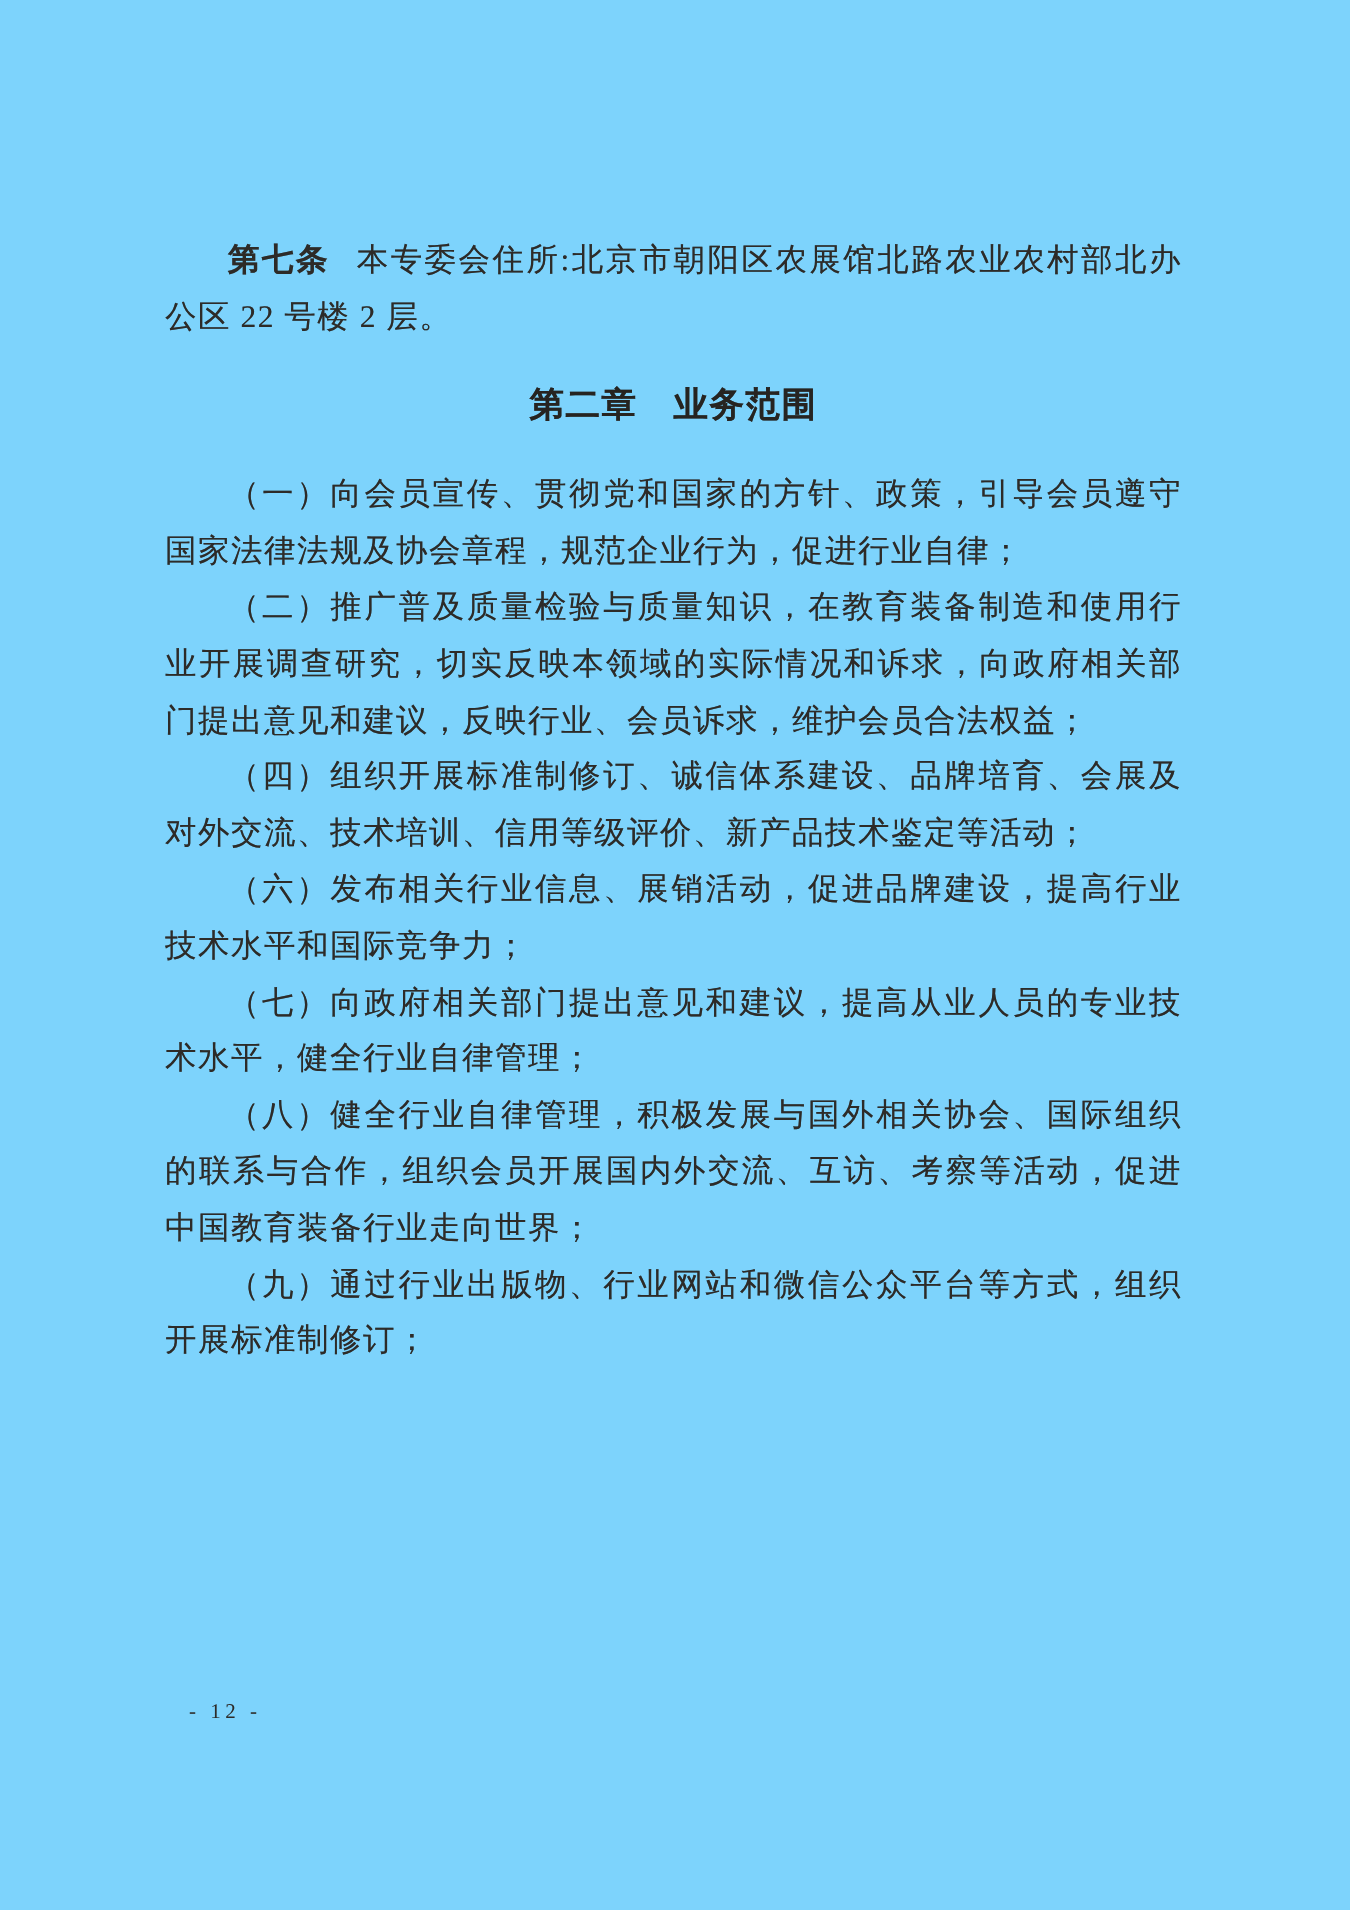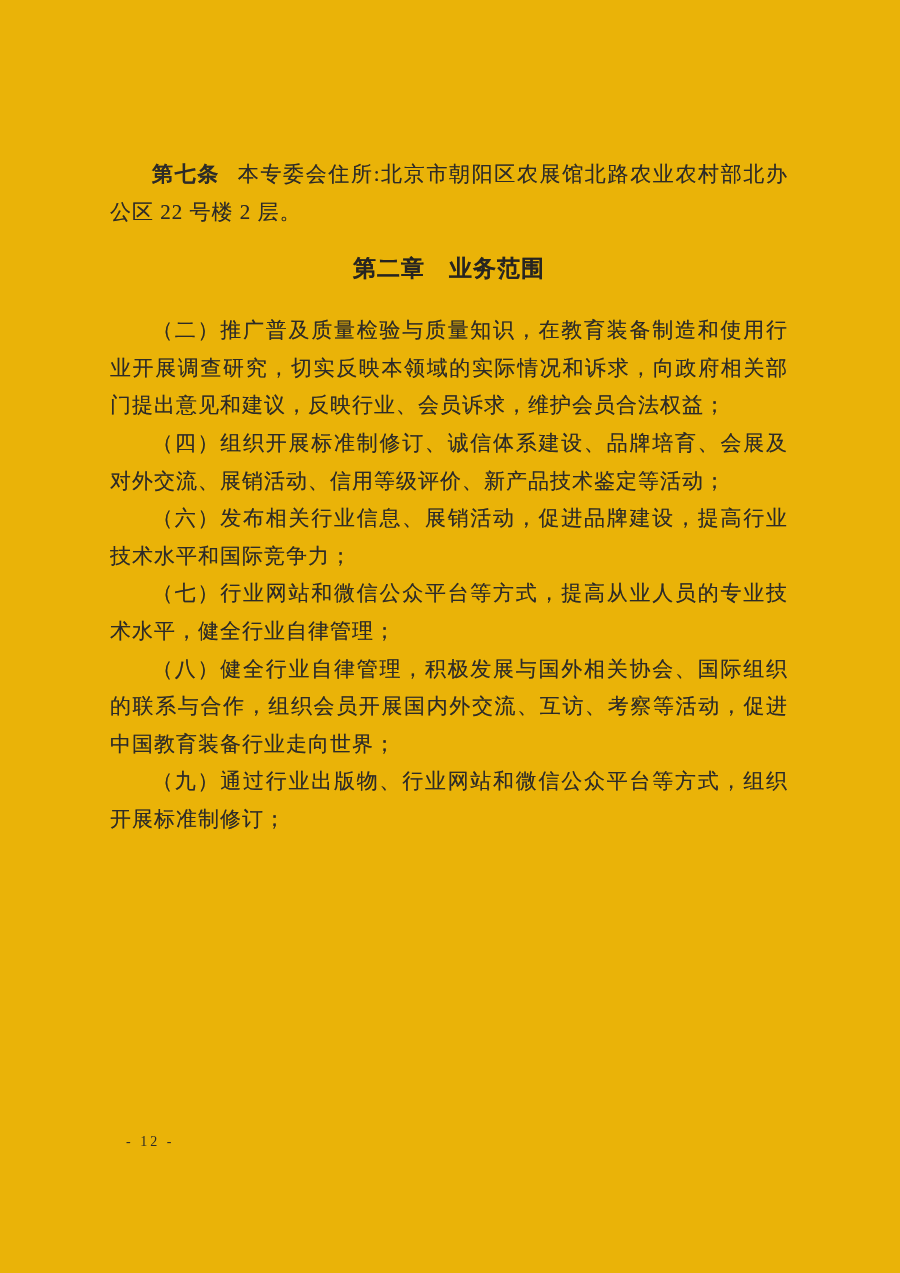--- a/index.html
+++ b/index.html
@@ -5,21 +5,21 @@
   html, body {
     margin: 0;
     padding: 0;
     background: #e8e8e8;
   }
   .page {
     position: relative;
     width: 900px;
     height: 1273px;
     margin: 0 auto;
-    background: #eab308;
+    background: #7dd3fc;
     color: #2d2b28;
     font-family: "Liberation Serif", "DejaVu Serif", serif;
     overflow: hidden;
     box-sizing: border-box;
     padding: 155px 112px 0 110px;
   }
   .para {
     margin: 0;
     font-size: 21px;
     line-height: 37.6px;
@@ -33,21 +33,21 @@
     margin-right: 0.85em;
     font-family: "Liberation Sans", "DejaVu Sans", sans-serif;
   }
   .chapter {
     margin: 21px 0 23px 0;
     font-size: 23px;
     line-height: 37px;
     font-weight: 700;
     text-align: center;
     letter-spacing: 1px;
-    font-family: Liberation Mono, monospace;
+    font-family: Liberation Sans, sans-serif;
     color: #262421;
     text-shadow: 0 0 0.4px rgba(38,36,33,0.6);
   }
   .page-footer {
     position: absolute;
     left: 126px;
     top: 1134px;
     font-size: 14px;
     letter-spacing: 3px;
     color: #2d2b28;
@@ -57,22 +57,23 @@
 </head>
 <body>
 
 <div class="page">
 
   <p class="para"><span class="label">第七条</span><span>本专委会住所:北京市朝阳区农展馆北路农业农村部北办公区 22 号楼 2 层。</span></p>
 
   <h2 class="chapter">第二章　业务范围</h2>
 
 
+  <p class="para">（一）向会员宣传、贯彻党和国家的方针、政策，引导会员遵守国家法律法规及协会章程，规范企业行为，促进行业自律；</p>
   <p class="para">（二）推广普及质量检验与质量知识，在教育装备制造和使用行业开展调查研究，切实反映本领域的实际情况和诉求，向政府相关部门提出意见和建议，反映行业、会员诉求，维护会员合法权益；</p>
-  <p class="para">（四）组织开展标准制修订、诚信体系建设、品牌培育、会展及对外交流、展销活动、信用等级评价、新产品技术鉴定等活动；</p>
+  <p class="para">（四）组织开展标准制修订、诚信体系建设、品牌培育、会展及对外交流、技术培训、信用等级评价、新产品技术鉴定等活动；</p>
   <p class="para">（六）发布相关行业信息、展销活动，促进品牌建设，提高行业技术水平和国际竞争力；</p>
-  <p class="para">（七）行业网站和微信公众平台等方式，提高从业人员的专业技术水平，健全行业自律管理；</p>
+  <p class="para">（七）向政府相关部门提出意见和建议，提高从业人员的专业技术水平，健全行业自律管理；</p>
   <p class="para">（八）健全行业自律管理，积极发展与国外相关协会、国际组织的联系与合作，组织会员开展国内外交流、互访、考察等活动，促进中国教育装备行业走向世界；</p>
   <p class="para">（九）通过行业出版物、行业网站和微信公众平台等方式，组织开展标准制修订；</p>
 
   <div class="page-footer">- 12 -</div>
 
 </div>
 
 </body></html>

